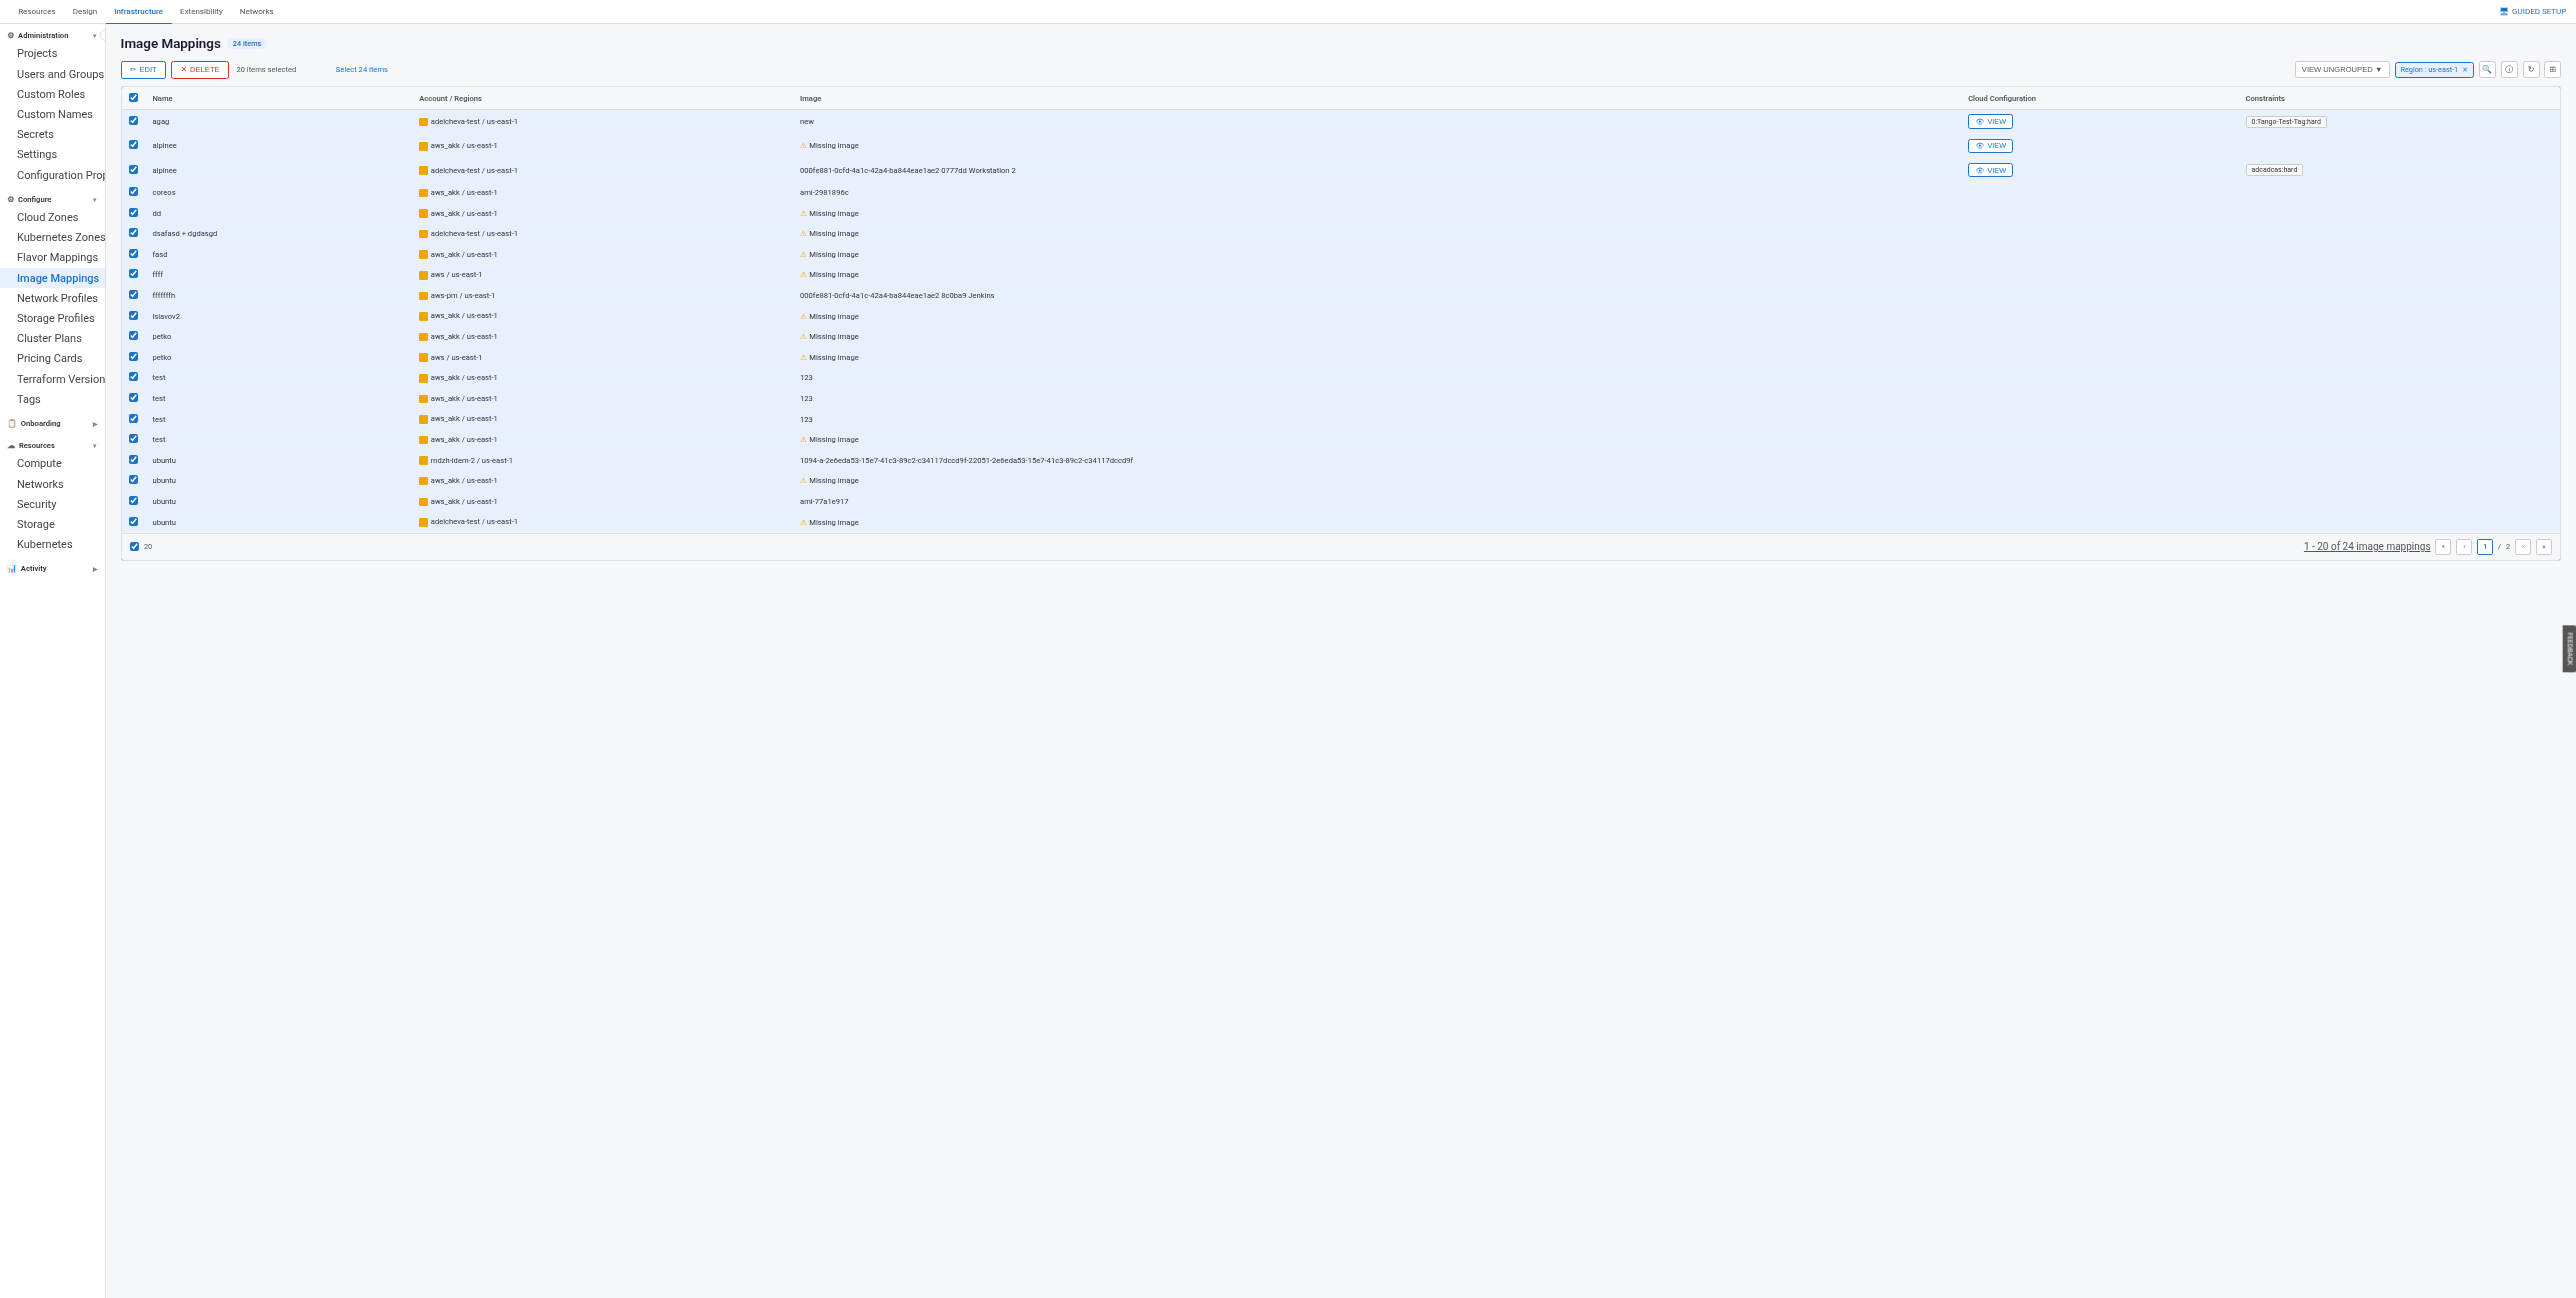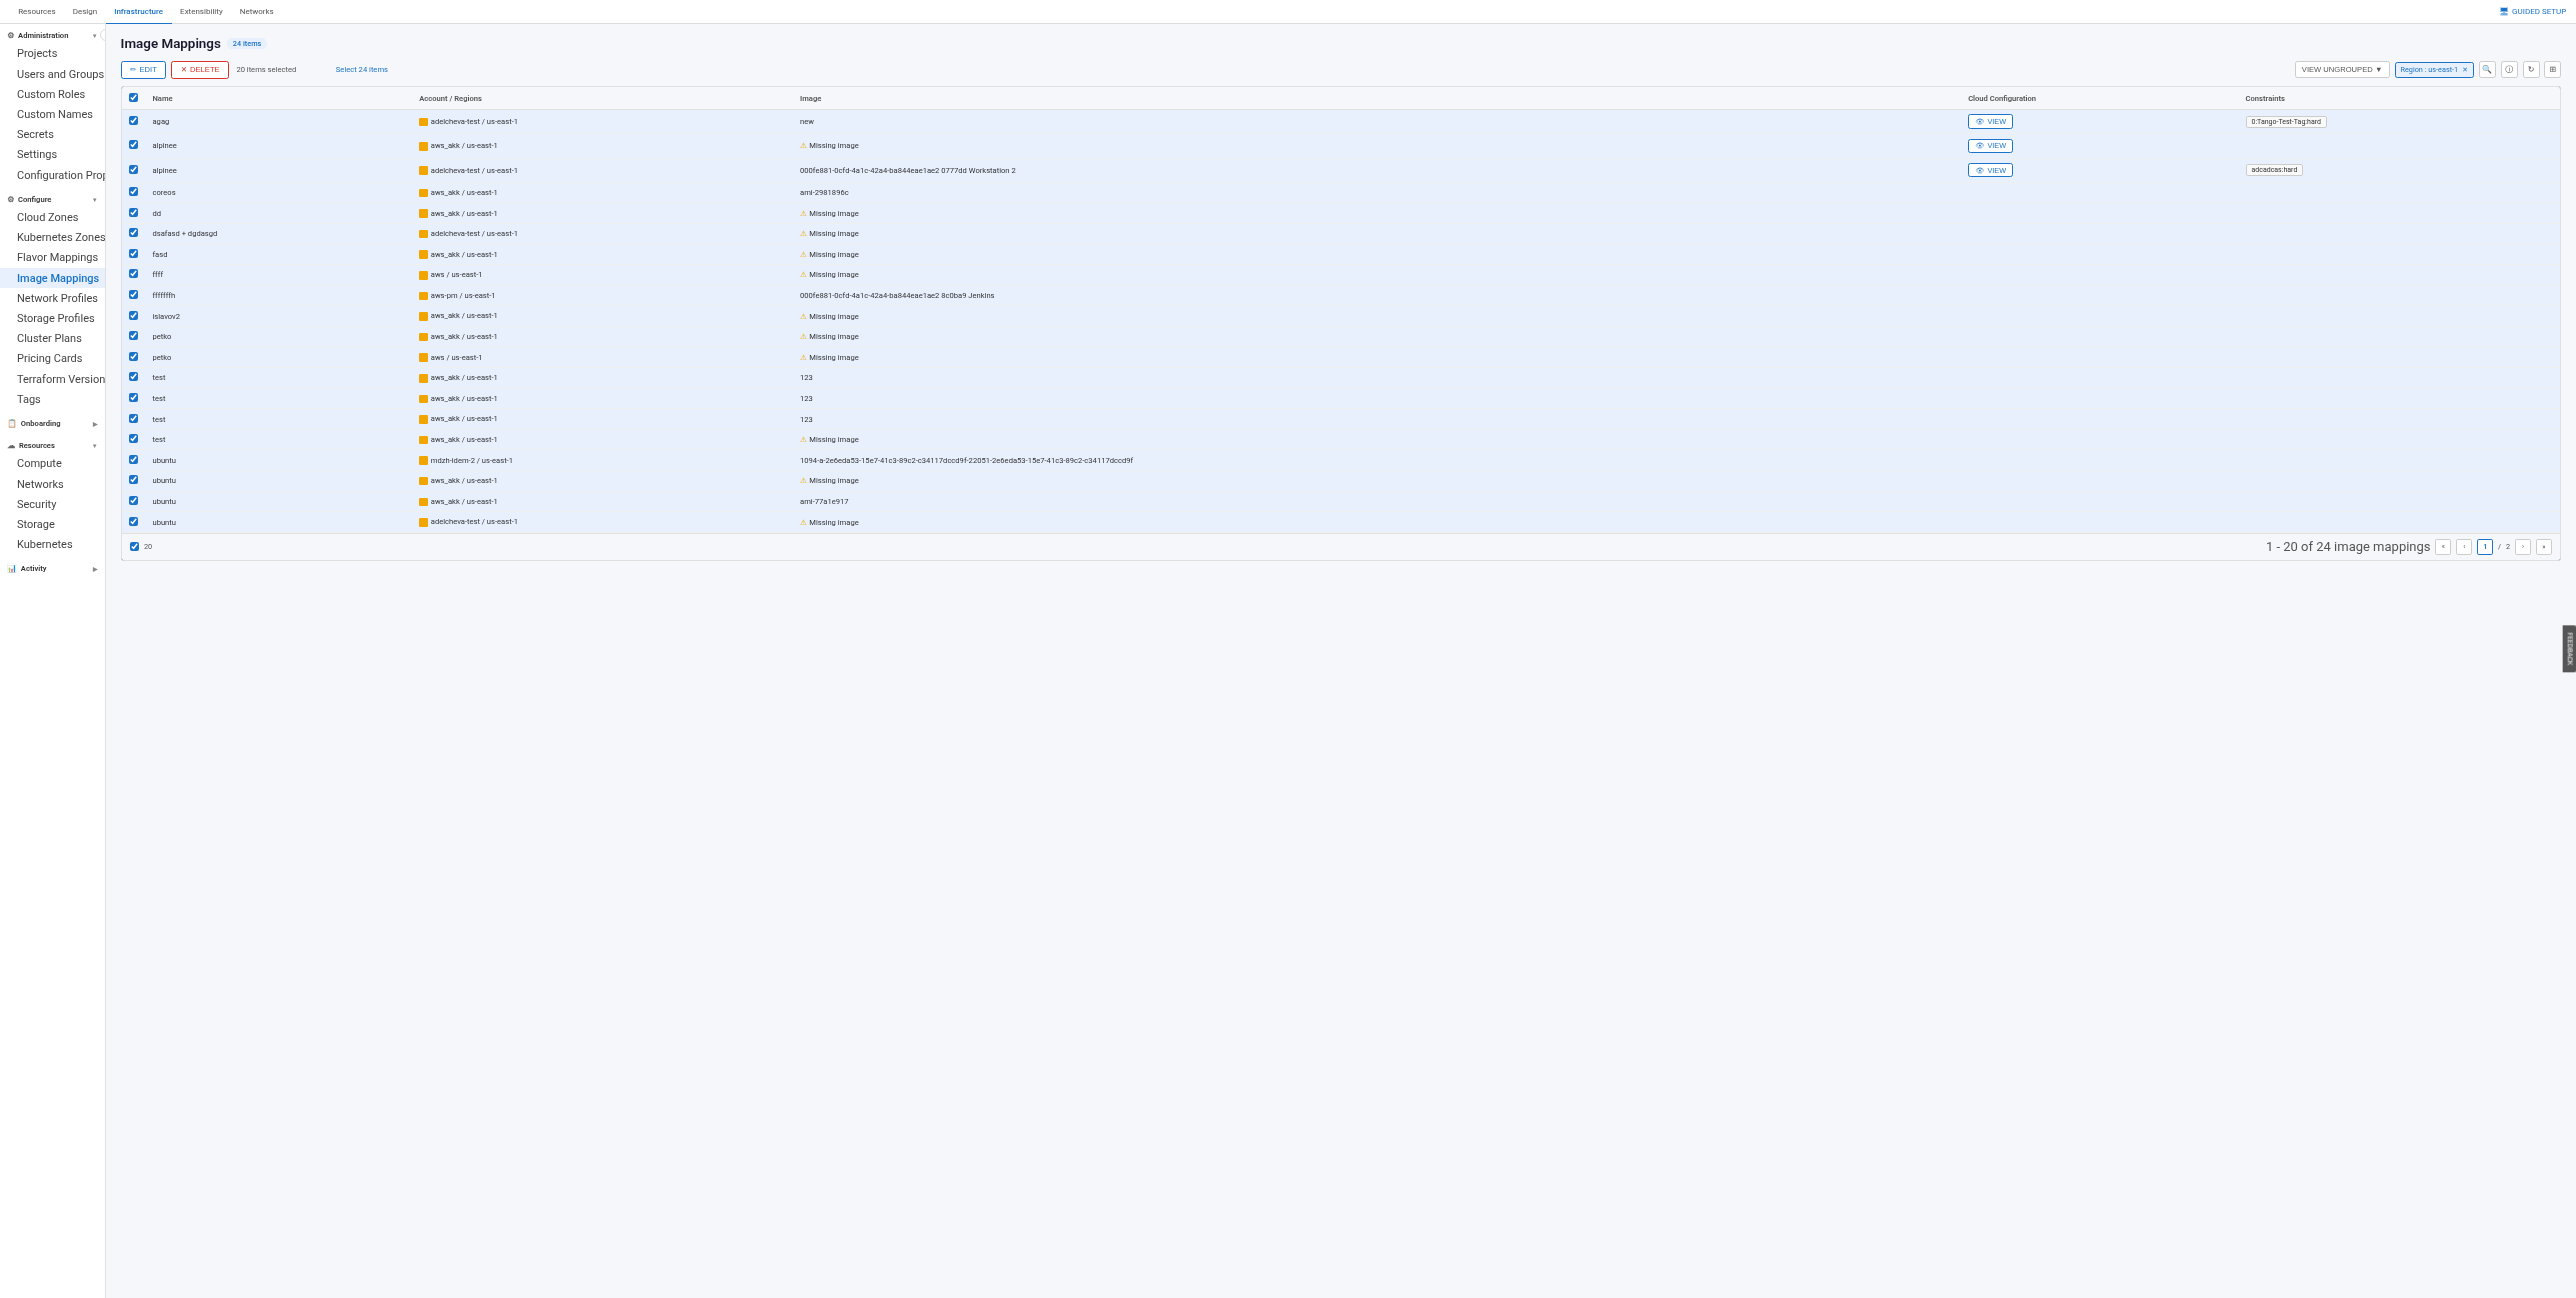--- a/index.html
+++ b/index.html
@@ -61,21 +61,21 @@
     .missing-icon { color: #f0a500; margin-right: 2.4px; }
 
     .view-btn { display: flex; align-items: center; gap: 3px; padding: 1.8px 6px; border: 0.6px solid #1a73c8; border-radius: 2.4px; color: #1a73c8; font-size: 7.3px; cursor: pointer; background: #fff; white-space: nowrap; }
 
     .constraint-chip { display: inline-block; padding: 1.2px 4.9px; border: 0.6px solid #ccc; border-radius: 1.8px; font-size: 7px; color: #333; background: #f9f9f9; }
 
     
     .table-footer { display: flex; padding: 4.9px 8.5px; background: #f5f7fa; border-top: 0.6px solid #e0e0e0; font-size: 7.3px; color: #555; }
     .footer-left { display: flex; align-items: center; gap: 4.9px; }
     .footer-right { margin-left: auto; display: flex; align-items: center; gap: 4.9px; }
-    .pagination-info { font-size: 13px; color: #555; }
+    .pagination-info { font-size: 10px; color: #555; text-decoration: underline; }
     .page-nav-btn { width: 16px; height: 16px; display: flex; align-items: center; justify-content: center; border: 0.6px solid #ccc; border-radius: 1.8px; cursor: pointer; background: #fff; font-size: 6.7px; color: #555; }
     .page-num { width: 16px; height: 16px; display: flex; align-items: center; justify-content: center; border: 0.6px solid #1a73c8; border-radius: 1.8px; cursor: pointer; background: #fff; font-size: 7.3px; color: #1a73c8; font-weight: 600; }
 
     
     .feedback-tab { position: fixed; right: -17px; top: 50%; transform: translateY(-50%) rotate(90deg); background: #555; color: #fff; padding: 3px 7.3px; font-size: 6.7px; border-radius: 2.4px 2.4px 0 0; cursor: pointer; z-index: 100; }
   </style>
 </head>
 <body>
 
 <nav class="top-nav">

